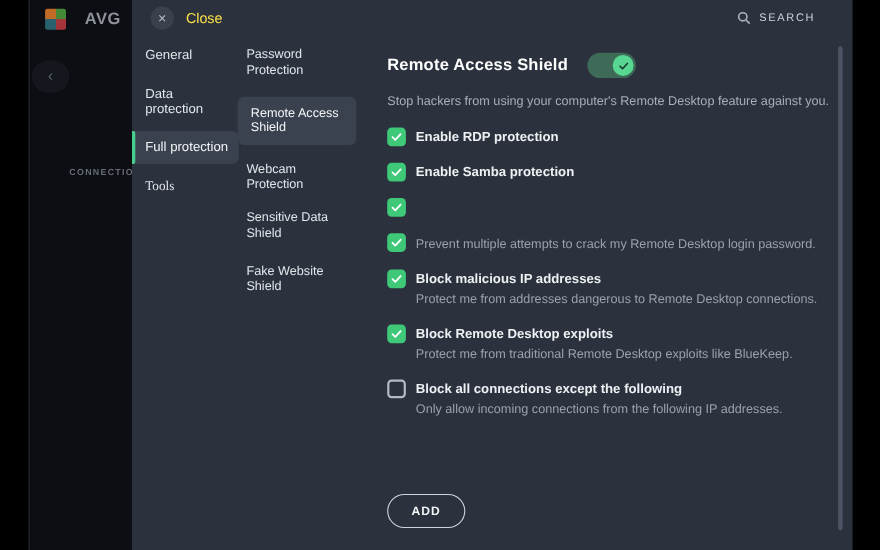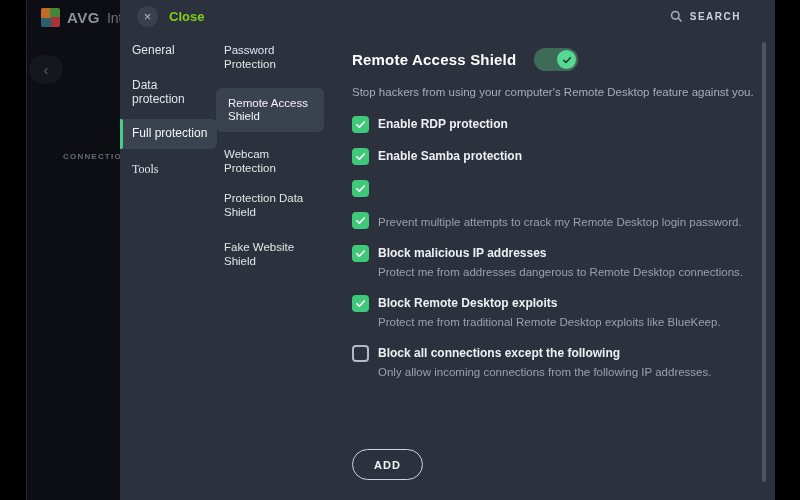--- a/index.html
+++ b/index.html
@@ -9,21 +9,21 @@
     font-family:"Liberation Sans", sans-serif;
     position:relative;
     color:#e8eaee;
   }
 
   
   .app-bg {
     position:absolute; left:26px; top:0; width:749px; height:500px;
     background:#0c0e13; border-left:1px solid #232833; z-index:1;
   }
-  .brand { position:absolute; left:14px; top:8px; display:flex; align-items:center; gap:7px; }
+  .brand { position:absolute; left:14px; top:8px; display:flex; align-items:center; gap:17px; }
   .brand-logo {
     width:19px; height:19px; border-radius:2px; opacity:.85;
     background:conic-gradient(#4f9d3d 0 25%, #c13a42 0 50%, #2f6f7e 0 75%, #e07b2a 0 100%);
   }
   .brand-name { font-size:15px; font-weight:bold; color:#8d929b; letter-spacing:.5px; }
   .brand-rest { font-size:14px; color:#6d727b; }
   .back-btn {
     position:absolute; left:2px; top:55px; width:34px; height:29px;
     background:#14171e; border-radius:15px; display:flex; align-items:center; justify-content:center;
     color:#5a6069; font-size:15px; line-height:1;
@@ -38,25 +38,25 @@
     position:absolute; left:120px; top:0; width:655px; height:500px;
     background:#2b323e; z-index:2;
   }
 
   .close-row { position:absolute; left:17px; top:6px; display:flex; align-items:center; gap:11px; }
   .close-circle {
     width:21px; height:21px; border-radius:50%; background:#3a414d;
     display:flex; align-items:center; justify-content:center;
     color:#b8bec8; font-size:13px; line-height:1; cursor:default;
   }
-  .close-label { font-size:13px; font-weight:bold; color:#84cc16; }
+  .close-label { font-size:13px; font-weight:normal; color:#fde047; }
 
   .search { position:absolute; right:34px; top:10px; display:flex; align-items:center; gap:7px; }
   .search svg { width:13px; height:13px; }
-  .search-label { font-size:10px; font-weight:bold; letter-spacing:1.5px; color:#ced3da; }
+  .search-label { font-size:10px; font-weight:normal; letter-spacing:1.5px; color:#ced3da; }
 
   .scrollbar {
     position:absolute; left:642px; top:42px; width:4px; height:440px;
     background:#4d5565; border-radius:2px;
   }
 
   
   .nav1 { position:absolute; left:0; top:0; width:97px; }
   .nav1-item {
     position:absolute; left:0; padding-left:12px; width:97px;
@@ -177,21 +177,21 @@
       <div class="nav2-item">
     <span class="lbl">Password Protection</span>
   </div>
       <div class="nav2-item selected">
     <span class="lbl">Remote Access Shield</span>
   </div>
       <div class="nav2-item">
     <span class="lbl">Webcam Protection</span>
   </div>
       <div class="nav2-item">
-    <span class="lbl">Protection Data Shield</span>
+    <span class="lbl">Sensitive Data Shield</span>
   </div>
       <div class="nav2-item">
     <span class="lbl">Fake Website Shield</span>
   </div>
     </div>
 
   <div class="title-row">
     <span class="page-title">Remote Access Shield</span>
     <div class="toggle">
       <span class="knob">

